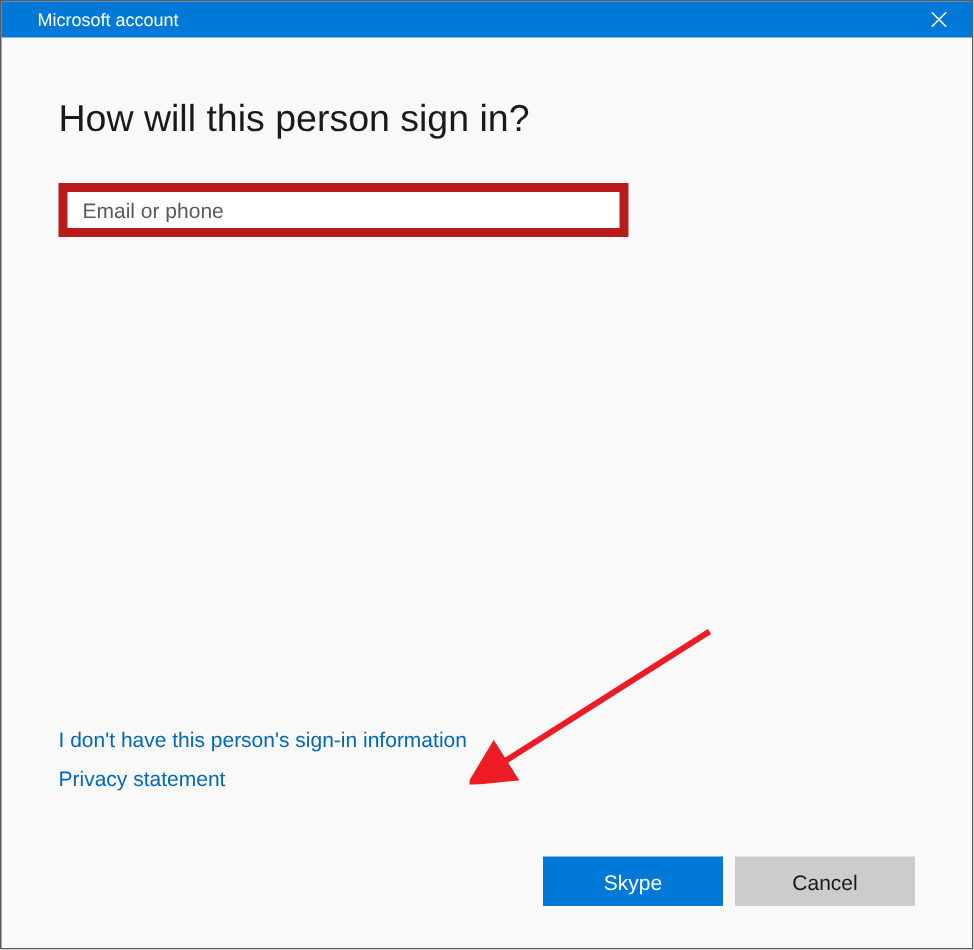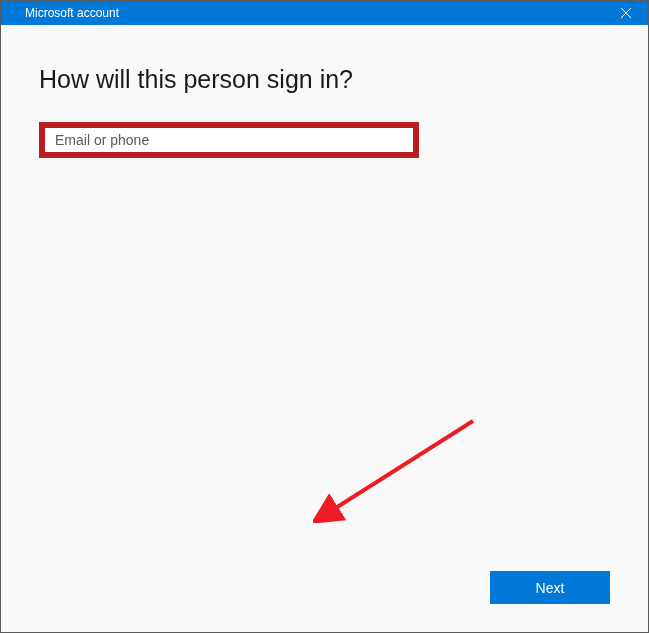--- a/index.html
+++ b/index.html
@@ -139,18 +139,23 @@
 
     <svg class="arrow-annotation" width="170" height="110" viewBox="0 0 170 110">
       <defs>
         <marker id="arrowhead" markerWidth="8" markerHeight="8" refX="2" refY="4" orient="auto">
           <polygon points="0 0, 8 4, 0 8" fill="#ed1c24"></polygon>
         </marker>
       </defs>
       <line x1="160" y1="8" x2="18" y2="98" stroke="#ed1c24" stroke-width="4" marker-end="url(#arrowhead)"></line>
     </svg>
 
+    <div class="links">
+      <a class="link">I don't have this person's sign-in information</a>
+      <a class="link">Privacy statement</a>
+    </div>
   </div>
 
   <div class="footer">
-    <button class="btn btn-primary">Next</button>
+    <button class="btn btn-primary">Skype</button>
+    <button class="btn btn-secondary">Cancel</button>
   </div>
 </div>
 
 </body></html>

